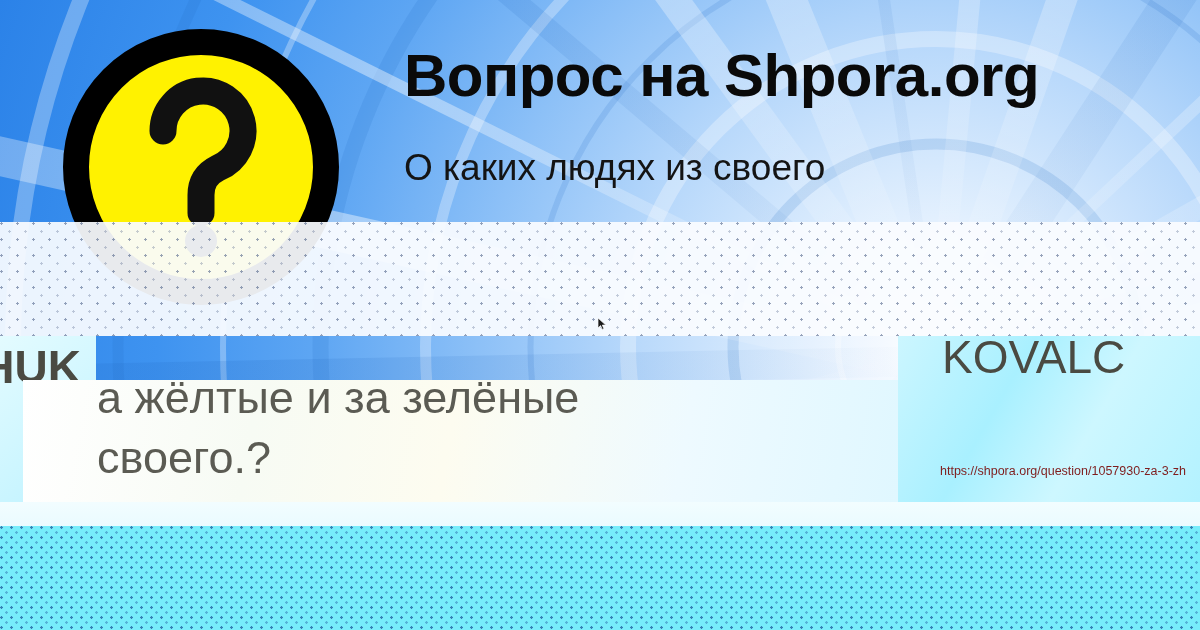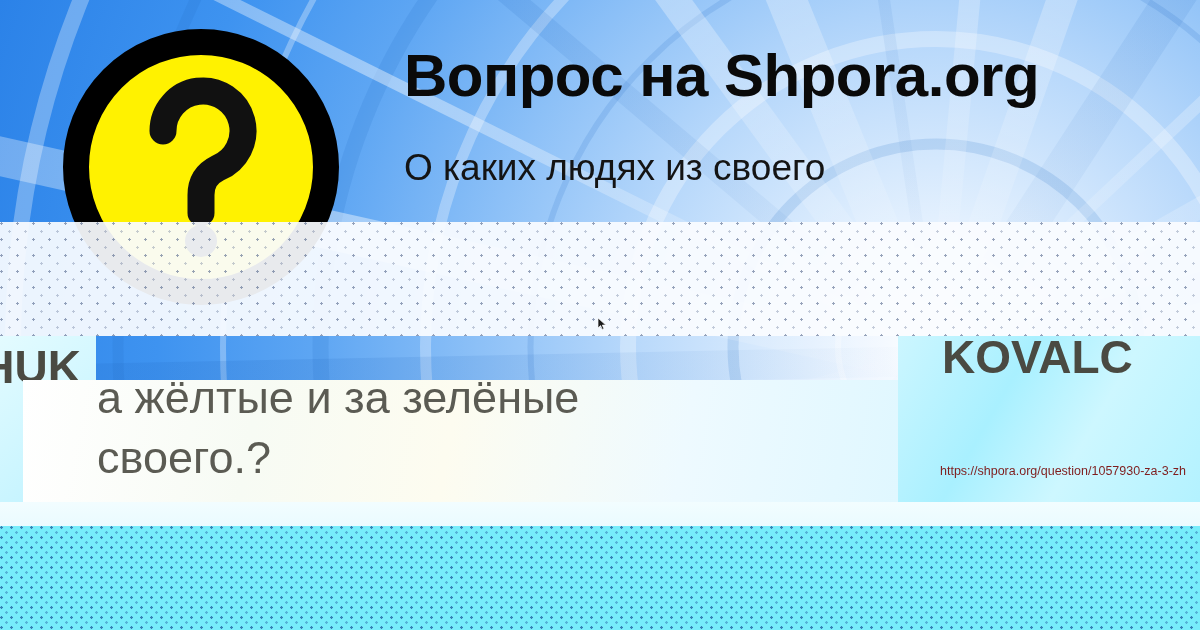--- a/index.html
+++ b/index.html
@@ -180,21 +180,21 @@
 
   
   .card-right { left: 898px; width: 302px; }
   .card-right .card-bg {
     background: linear-gradient(120deg, #ccf6ff 0%, #a9f0ff 35%, #cdf7ff 62%, #b3f2ff 100%);
   }
   .r-name {
     position: absolute;
     left: 44px; top: -6px;
     font-size: 46px;
-    font-weight: bold;
+    font-weight: normal;
     color: #4a4a42;
     white-space: nowrap;
   }
   .r-sub {
     position: absolute;
     left: 44px; top: 56px;
     font-size: 38px;
     color: #4a4a42;
     white-space: nowrap;
   }

